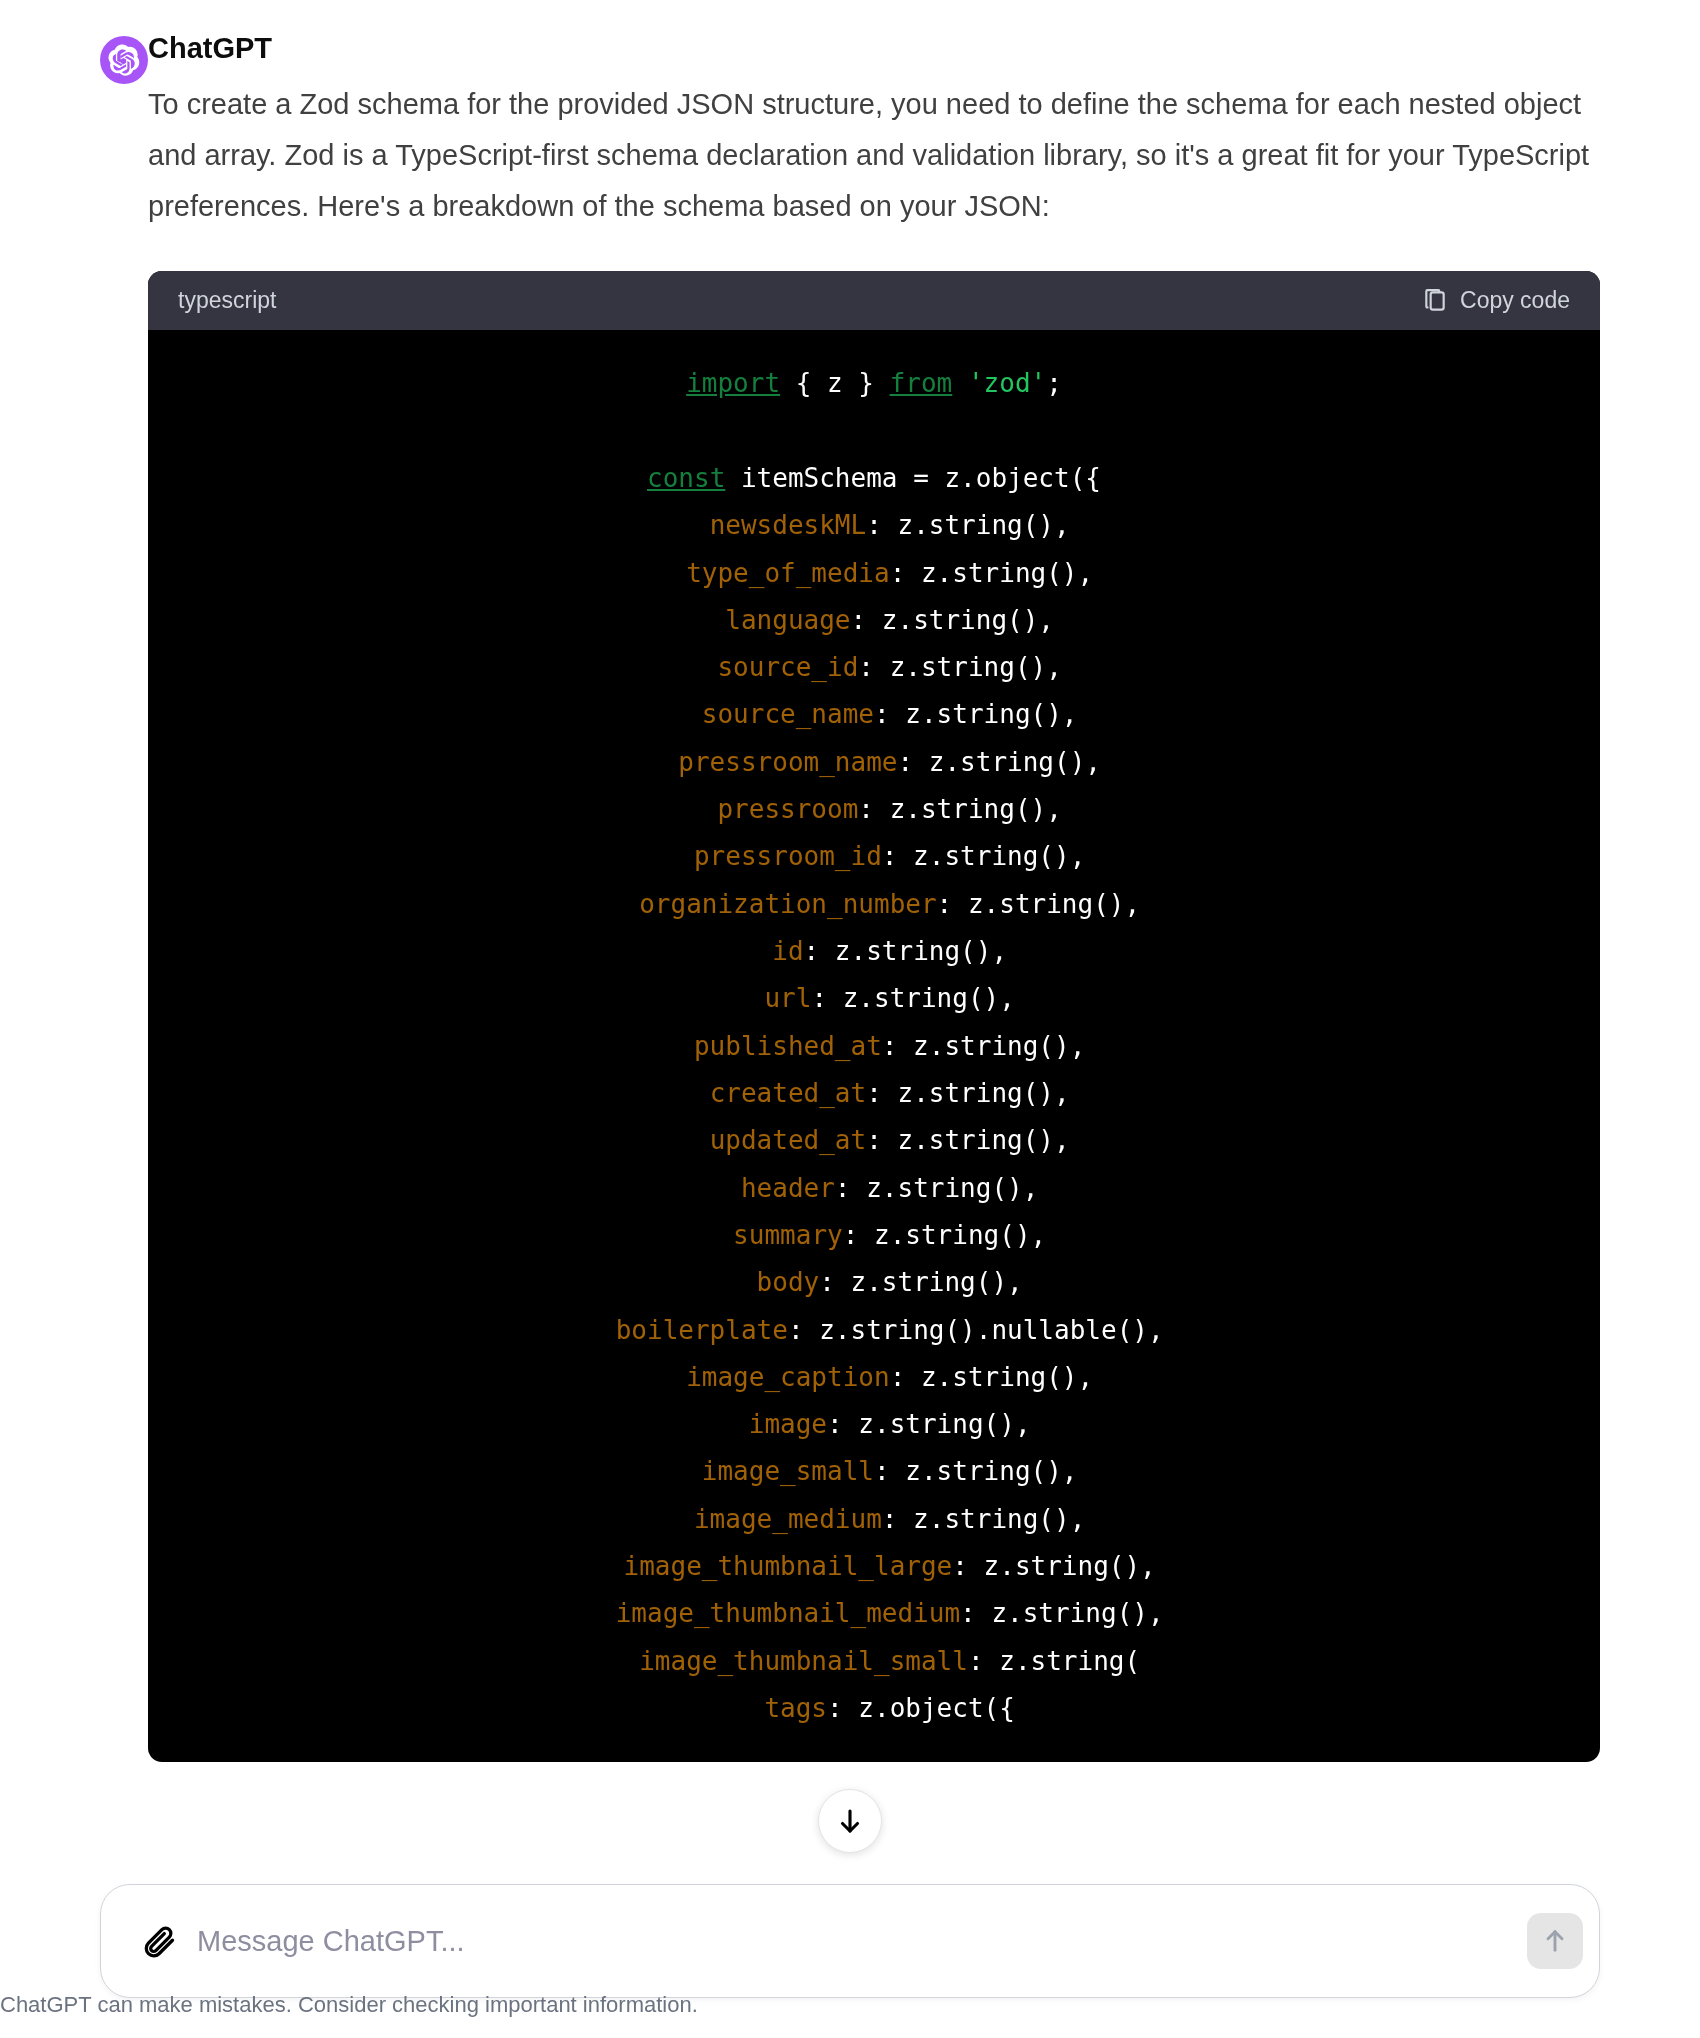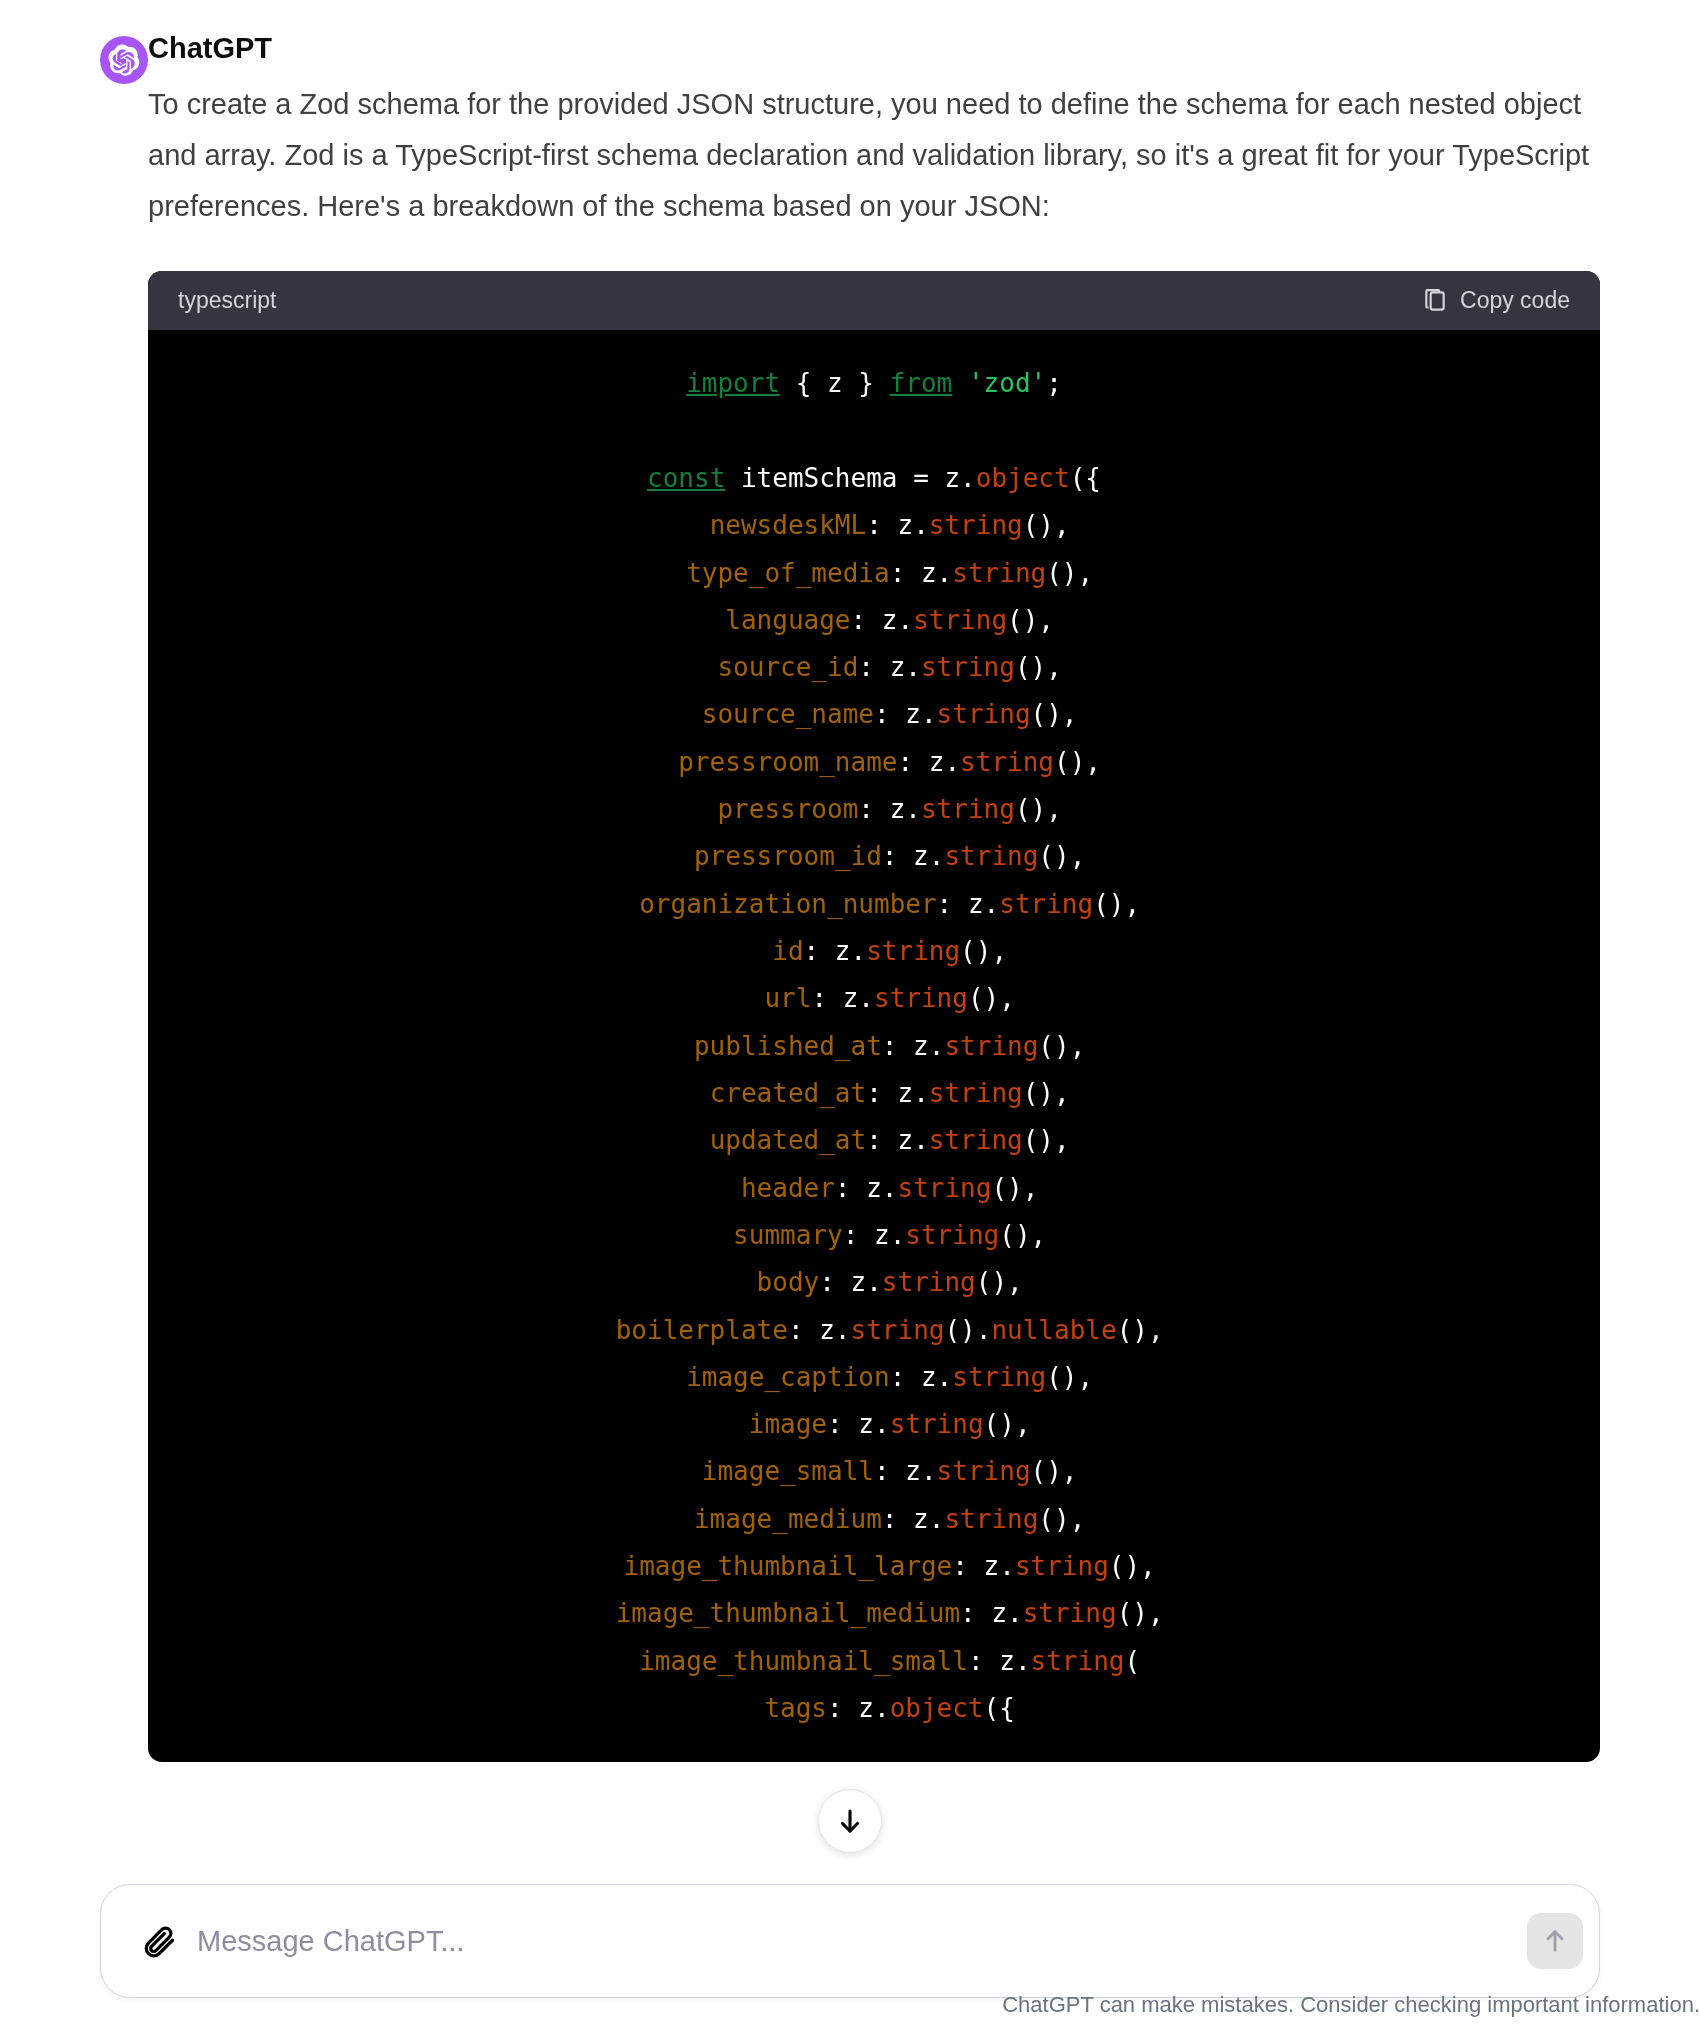--- a/index.html
+++ b/index.html
@@ -74,21 +74,21 @@
       font-family: ui-monospace, "SF Mono", Menlo, Monaco, Consolas, monospace;
       font-size: 26px;
       line-height: 1.82;
       color: #ffffff;
       white-space: pre;
       overflow-x: auto;
     }
     .tok-kw { color: #15803d; text-decoration: underline; }
     .tok-str { color: #22c55e; }
     .tok-prop { color: #a16207; }
-    .tok-method { color: #c2410c; }
+    .tok-method { color: #ffffff; }
     .tok-punc { color: #ffffff; }
 
     .scroll-down-button {
       position: absolute;
       left: 50%;
       transform: translateX(-50%);
       top: 1789px;
       width: 64px;
       height: 64px;
       border-radius: 50%;
@@ -147,21 +147,21 @@
       justify-content: center;
       cursor: pointer;
     }
     .send-button svg { width: 28px; height: 28px; color: #9ca3af; }
 
     .disclaimer {
       position: absolute;
       left: 0;
       right: 0;
       top: 1992px;
-      text-align: right;
+      text-align: left;
       font-size: 22px;
       color: #6b7280;
     }
   </style>
 </head>
 <body>
 
 <div class="container">
   <div class="message">
     <div class="avatar">

